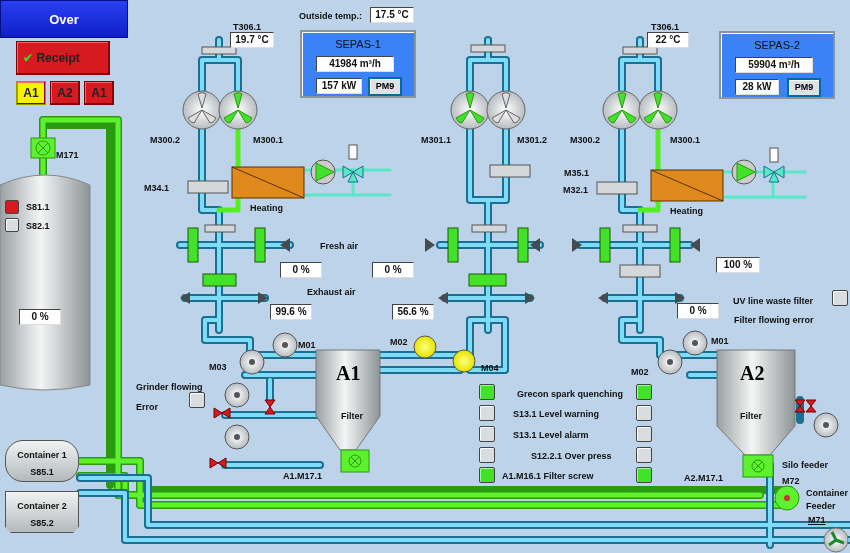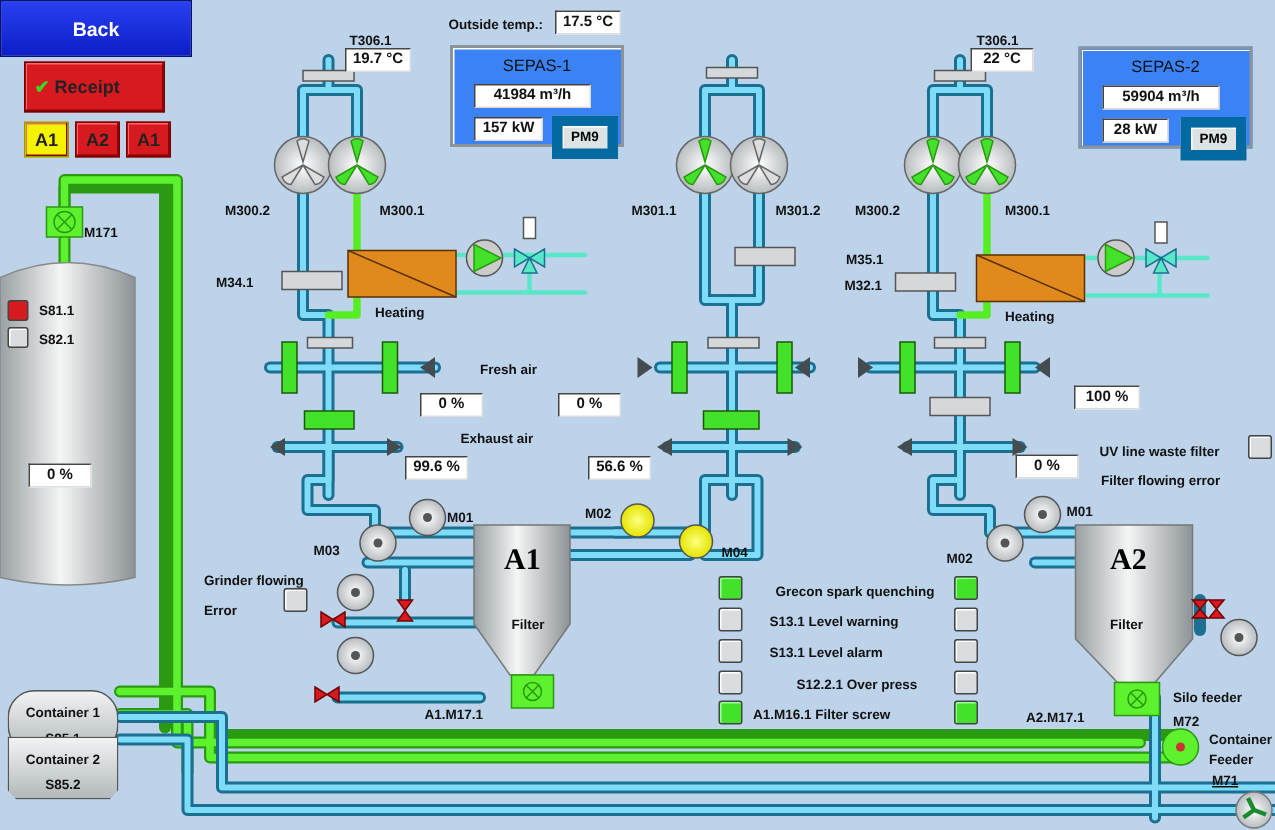--- a/index.html
+++ b/index.html
@@ -6,21 +6,21 @@
   body { width:850px; height:553px; overflow:hidden; background:#bcd3e9; font-family:"Liberation Sans", sans-serif; position:relative; }
   #canvas { position:absolute; left:0; top:0; width:850px; height:553px; }
   .abs { position:absolute; }
   .lbl { position:absolute; font-size:9px; font-weight:bold; color:#111; white-space:nowrap; font-family:"Liberation Sans", sans-serif; }
   .valbox { position:absolute; background:#fff; border:1px solid #444; border-right-color:#ddd; border-bottom-color:#ddd; font-size:10px; font-weight:bold; text-align:center; color:#111; line-height:14px; height:14px; }
   .btn-back { position:absolute; left:0; top:0; width:128px; height:38px; background:linear-gradient(#2a3ff0,#0c1fc8); border:1px solid #001080; color:#fff; font-weight:bold; font-size:13px; text-align:center; line-height:38px; box-sizing:border-box; cursor:pointer; }
   .btn-red { position:absolute; background:#d71920; border:1px solid #700; box-shadow:inset -1px -1px 0 #800, inset 1px 1px 0 #f66; font-size:12px; font-weight:bold; color:#222; text-align:center; box-sizing:border-box; cursor:pointer; }
   .btn-yellow { background:#f4f400; border-color:#990; }
   .sepas { position:absolute; background:#3b82f6; border:2px solid #8a9499; box-shadow:inset 1px 1px 0 #fff; }
   .sepas .title { position:absolute; left:0; right:0; top:6px; font-size:11px; text-align:center; color:#111; }
-  .pm9 { position:absolute; background:#dde2e4; border:7px solid #0369a1; box-shadow:inset 1px 1px 0 #fff; font-size:9px; font-weight:bold; text-align:center; line-height:15px; cursor:pointer; }
+  .pm9 { position:absolute; background:#dde2e4; border:2px solid #0369a1; box-shadow:inset 1px 1px 0 #fff; font-size:9px; font-weight:bold; text-align:center; line-height:15px; cursor:pointer; }
   .ind { position:absolute; width:16px; height:16px; border:1px solid #444; border-radius:2px; box-sizing:border-box; cursor:pointer; }
   .ind.green { background:#44e12a; box-shadow:inset 1px 1px 0 #9f9; }
   .ind.gray { background:#d9dde0; box-shadow:inset 1px 1px 0 #fff; }
   .ind.red { background:#d71920; }
   .container-box { position:absolute; width:72px; height:40px; background:linear-gradient(#f1f3f3,#b3b9bb); border:1px solid #555; clip-path:polygon(6% 0,100% 0,100% 85%,92% 100%,8% 100%,0 85%,0 0); font-size:9px; font-weight:bold; color:#111; text-align:center; }
 </style>
 </head>
 <body>
 
 <svg id="canvas" width="850" height="553">
@@ -287,21 +287,21 @@
   <g>
     <circle cx="787" cy="498" r="12" fill="#5ef22e" stroke="#2a9a10"></circle>
     <circle cx="787" cy="498" r="3" fill="#c33"></circle>
   </g>
   <g>
     <circle cx="836" cy="540" r="12" fill="url(#fanbg)" stroke="#777"></circle>
     <path d="M836 540 L832 532 M836 540 L844 543 M836 540 L829 545" stroke="#1a8a30" stroke-width="3"></path>
   </g>
 </svg>
 
-<div class="btn-back">Back</div>
+<div class="btn-back">Over</div>
 <div class="btn-red" style="left:16px;top:41px;width:94px;height:34px;line-height:32px;text-align:left;padding-left:6px;">
   <span style="color:#33dd22;">✔</span>
   <span>Receipt</span>
 </div>
 <div class="btn-red btn-yellow" style="left:16px;top:81px;width:30px;height:24px;line-height:22px;">A1</div>
 <div class="btn-red" style="left:50px;top:81px;width:30px;height:24px;line-height:22px;">A2</div>
 <div class="btn-red" style="left:84px;top:81px;width:30px;height:24px;line-height:22px;">A1</div>
 
 <div class="lbl" style="left:299px;top:11px;">Outside temp.:</div>
 <div class="valbox" style="left:370px;top:7px;width:42px;">17.5 °C</div>
@@ -394,20 +394,20 @@
 
   <div class="ind gray" style="left:479px;top:447px;"></div>
   <div class="lbl" style="left:515px;top:451px;margin-left:16px;">S12.2.1 Over press</div>
   <div class="ind gray" style="left:636px;top:447px;"></div>
 
   <div class="ind green" style="left:479px;top:467px;"></div>
   <div class="lbl" style="left:502px;top:471px;">A1.M16.1 Filter screw</div>
   <div class="ind green" style="left:636px;top:467px;"></div>
 </div>
 
-<div class="container-box" style="left:5px;top:460px;border-radius:18px;">
+<div class="container-box" style="left:5px;top:440px;border-radius:18px;">
   <div style="margin-top:9px;">Container 1</div>
   <div style="margin-top:7px;">S85.1</div>
 </div>
 <div class="container-box" style="left:5px;top:491px;">
   <div style="margin-top:9px;">Container 2</div>
   <div style="margin-top:7px;">S85.2</div>
 </div>
 
 </body></html>

